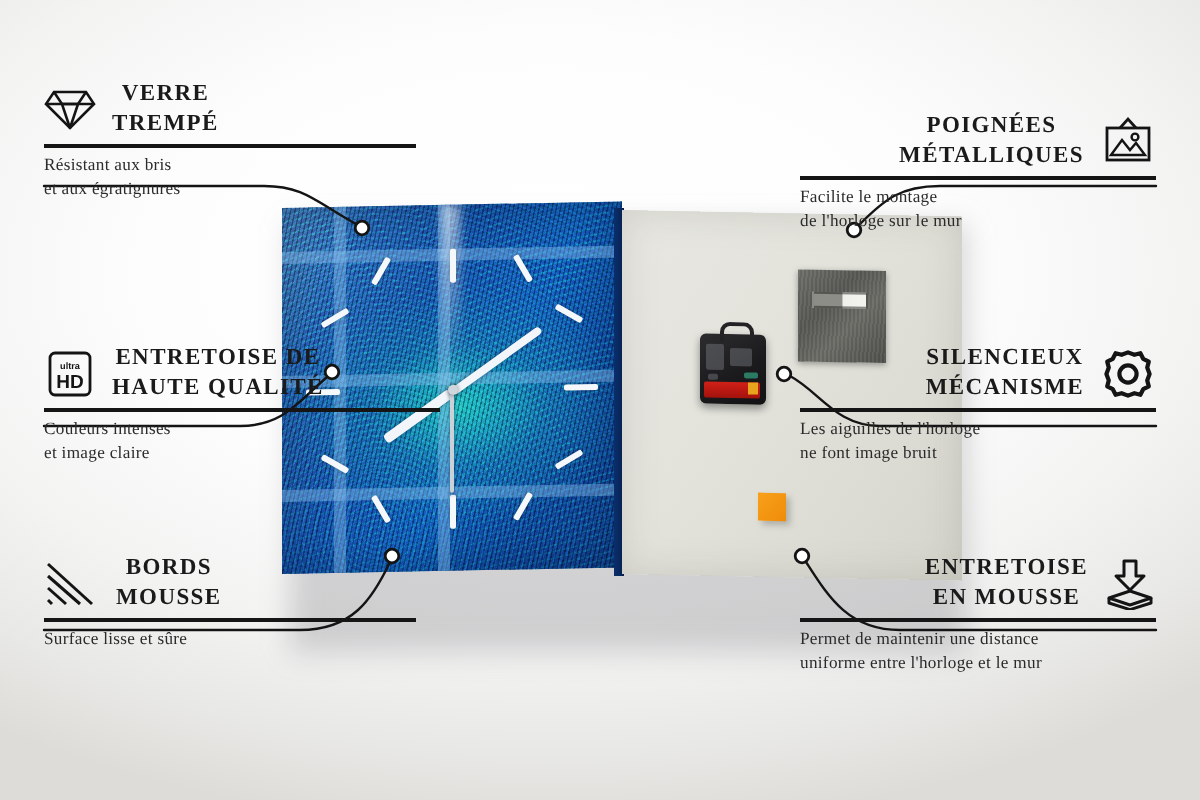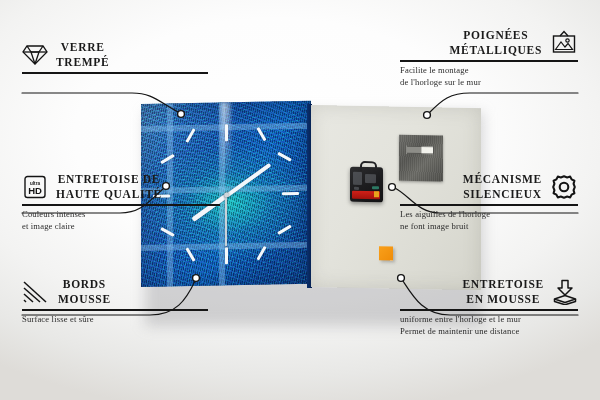--- a/index.html
+++ b/index.html
@@ -185,21 +185,21 @@
   .left .co-head { justify-content: flex-start; }
   .left .co-title { text-align: center; }
   .right .co-head { justify-content: flex-end; }
   .right .co-title { text-align: center; }
   .right .co-sub { text-align: left; }
   .ico { flex: 0 0 auto; display: block; }
   
   #c-verre   { left: 22px;  top: 40px;  width: 186px; }
   #c-impr    { left: 22px;  top: 172px; width: 198px; }
   #c-bords   { left: 22px;  top: 277px; width: 186px; }
-  #c-poign   { left: 400px; top: 28px;  width: 178px; }
+  #c-poign   { left: 400px; top: 56px;  width: 178px; }
   #c-meca    { left: 400px; top: 172px; width: 178px; }
   #c-entre   { left: 400px; top: 277px; width: 178px; }
 </style>
 </head>
 <body>
 
 <div id="stage">
 
   <div id="product">
     <div class="panel-shadow"></div>
@@ -287,20 +287,24 @@
           <path d="M21,2 L17,8 L13,20"></path>
           <path d="M9,8 L17,8"></path>
         </g>
       </svg>
       <div class="co-title">
         <div>VERRE</div>
         <div>TREMPÉ</div>
       </div>
     </div>
     <div class="co-rule" style="width:100%"></div>
+    <div class="co-sub">
+      <div>Résistant aux bris</div>
+      <div>et aux égratignures</div>
+    </div>
   </div>
 
   <div class="callout left" id="c-impr">
     <div class="co-head">
       <svg class="ico" width="26" height="24" viewBox="0 0 26 24">
         <rect x="3" y="1.5" width="20" height="21" rx="2.5" fill="none" stroke="#141414" stroke-width="1.4"></rect>
         <text x="13" y="9.5" font-family="Liberation Sans, sans-serif" font-size="4.6" font-weight="bold" fill="#141414" text-anchor="middle">ultra</text>
         <text x="13" y="19" font-family="Liberation Sans, sans-serif" font-size="9.5" font-weight="bold" fill="#141414" text-anchor="middle">HD</text>
       </svg>
       <div class="co-title">
@@ -355,22 +359,22 @@
     <div class="co-rule" style="width:100%"></div>
     <div class="co-sub">
       <div>Facilite le montage</div>
       <div>de l'horloge sur le mur</div>
     </div>
   </div>
 
   <div class="callout right" id="c-meca">
     <div class="co-head">
       <div class="co-title">
+        <div>SILENCIEUX</div>
         <div>MÉCANISME</div>
-        <div>SILENCIEUX</div>
       </div>
       <svg class="ico" width="28" height="28" viewBox="0 0 28 28">
         <g fill="none" stroke="#141414" stroke-width="2.1" stroke-linejoin="round">
           <path d="M14,3.2 L17.2,4.4 L20.2,3.6 L21.6,6.4 L24.4,7.8 L23.6,10.8 L24.8,14 L23.6,17.2 L24.4,20.2 L21.6,21.6 L20.2,24.4 L17.2,23.6 L14,24.8 L10.8,23.6 L7.8,24.4 L6.4,21.6 L3.6,20.2 L4.4,17.2 L3.2,14 L4.4,10.8 L3.6,7.8 L6.4,6.4 L7.8,3.6 L10.8,4.4 Z"></path>
           <circle cx="14" cy="14" r="4.3"></circle>
         </g>
       </svg>
     </div>
     <div class="co-rule" style="width:100%"></div>
     <div class="co-sub">
@@ -388,18 +392,18 @@
       <svg class="ico" width="26" height="26" viewBox="0 0 26 26">
         <g fill="none" stroke="#141414" stroke-width="1.5" stroke-linejoin="round">
           <path d="M10,1.5 L16,1.5 L16,9 L20,9 L13,16 L6,9 L10,9 Z"></path>
           <path d="M13,16.5 L23.5,20 L13,23.5 L2.5,20 Z"></path>
           <path d="M2.5,20 L2.5,22.5 L13,25.8 L23.5,22.5 L23.5,20"></path>
         </g>
       </svg>
     </div>
     <div class="co-rule" style="width:100%"></div>
     <div class="co-sub">
+      <div>Permet de maintenir une distance</div>
       <div>uniforme entre l'horloge et le mur</div>
-      <div>Permet de maintenir une distance</div>
     </div>
   </div>
 
 </div>
 
 </body></html>

